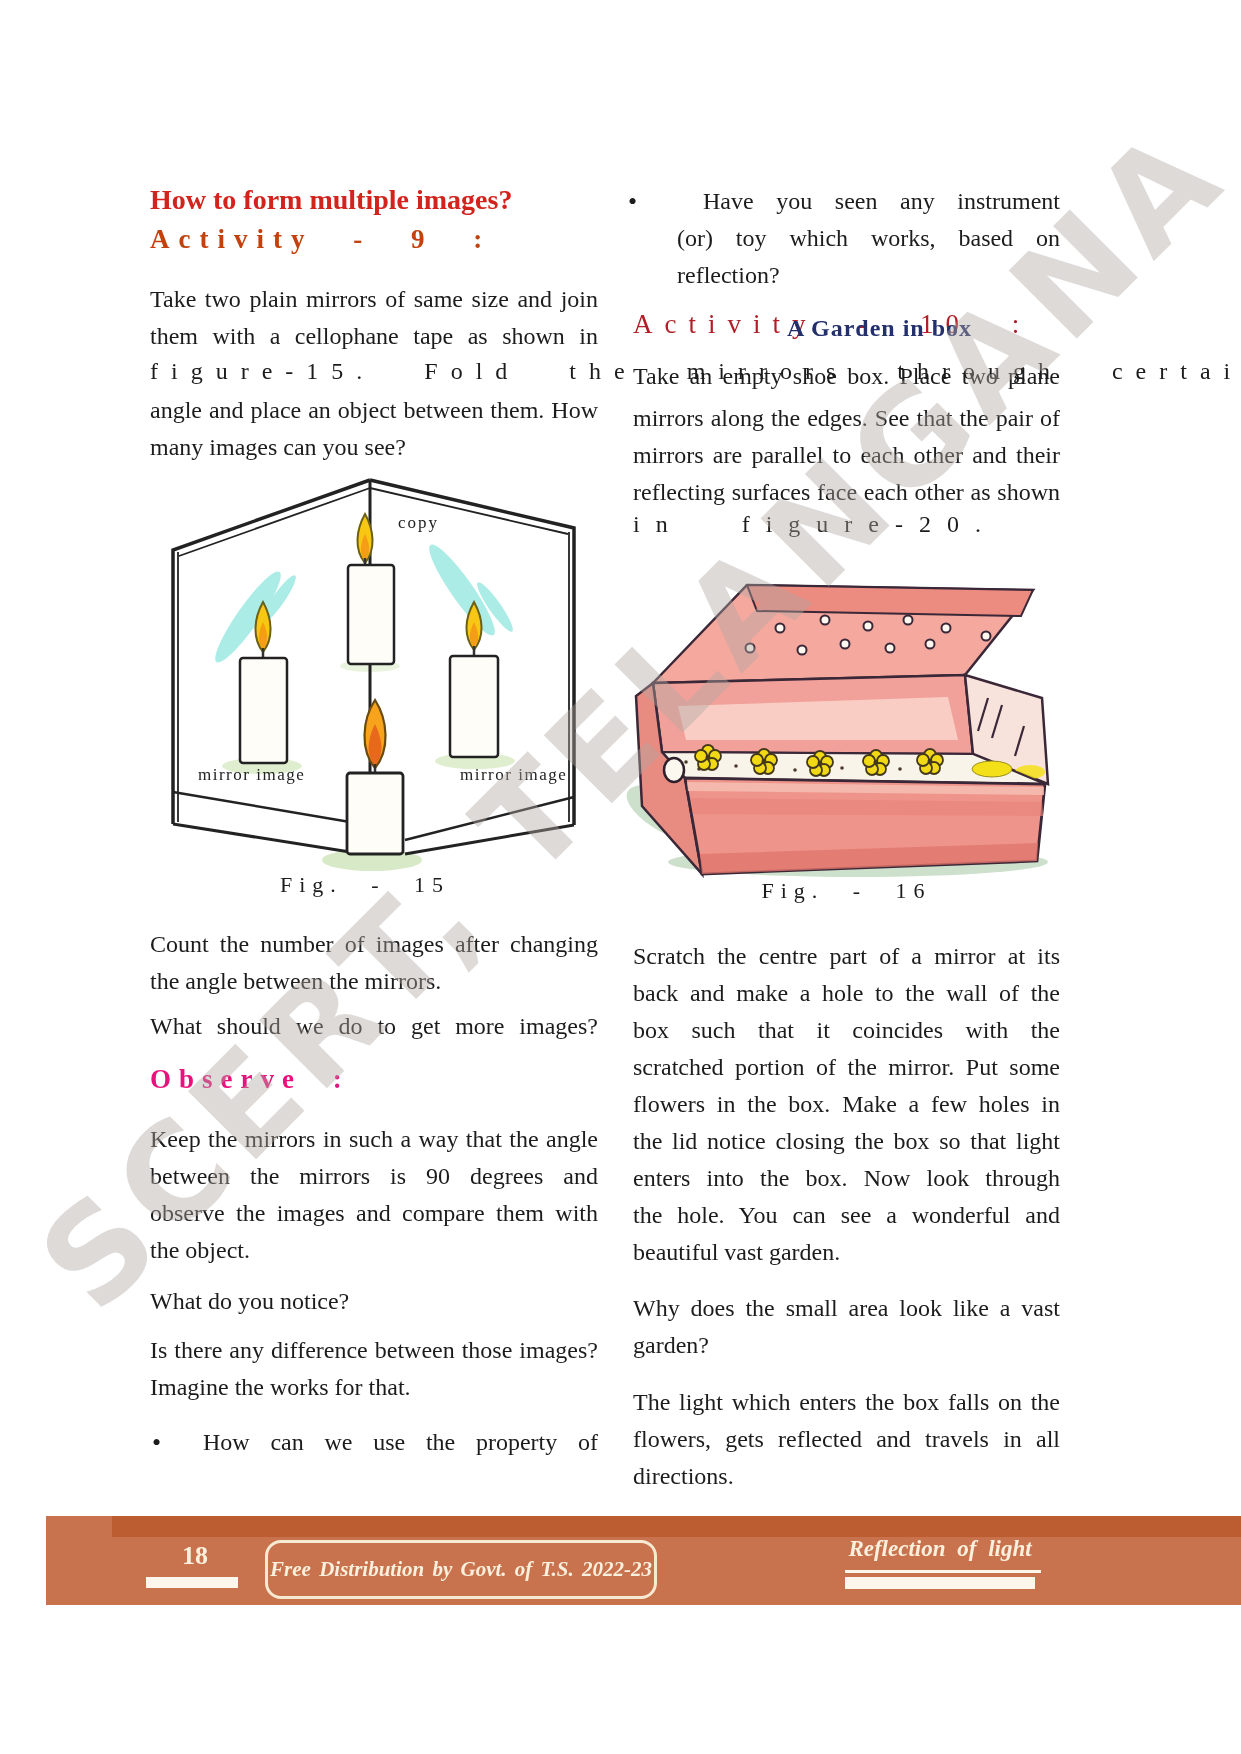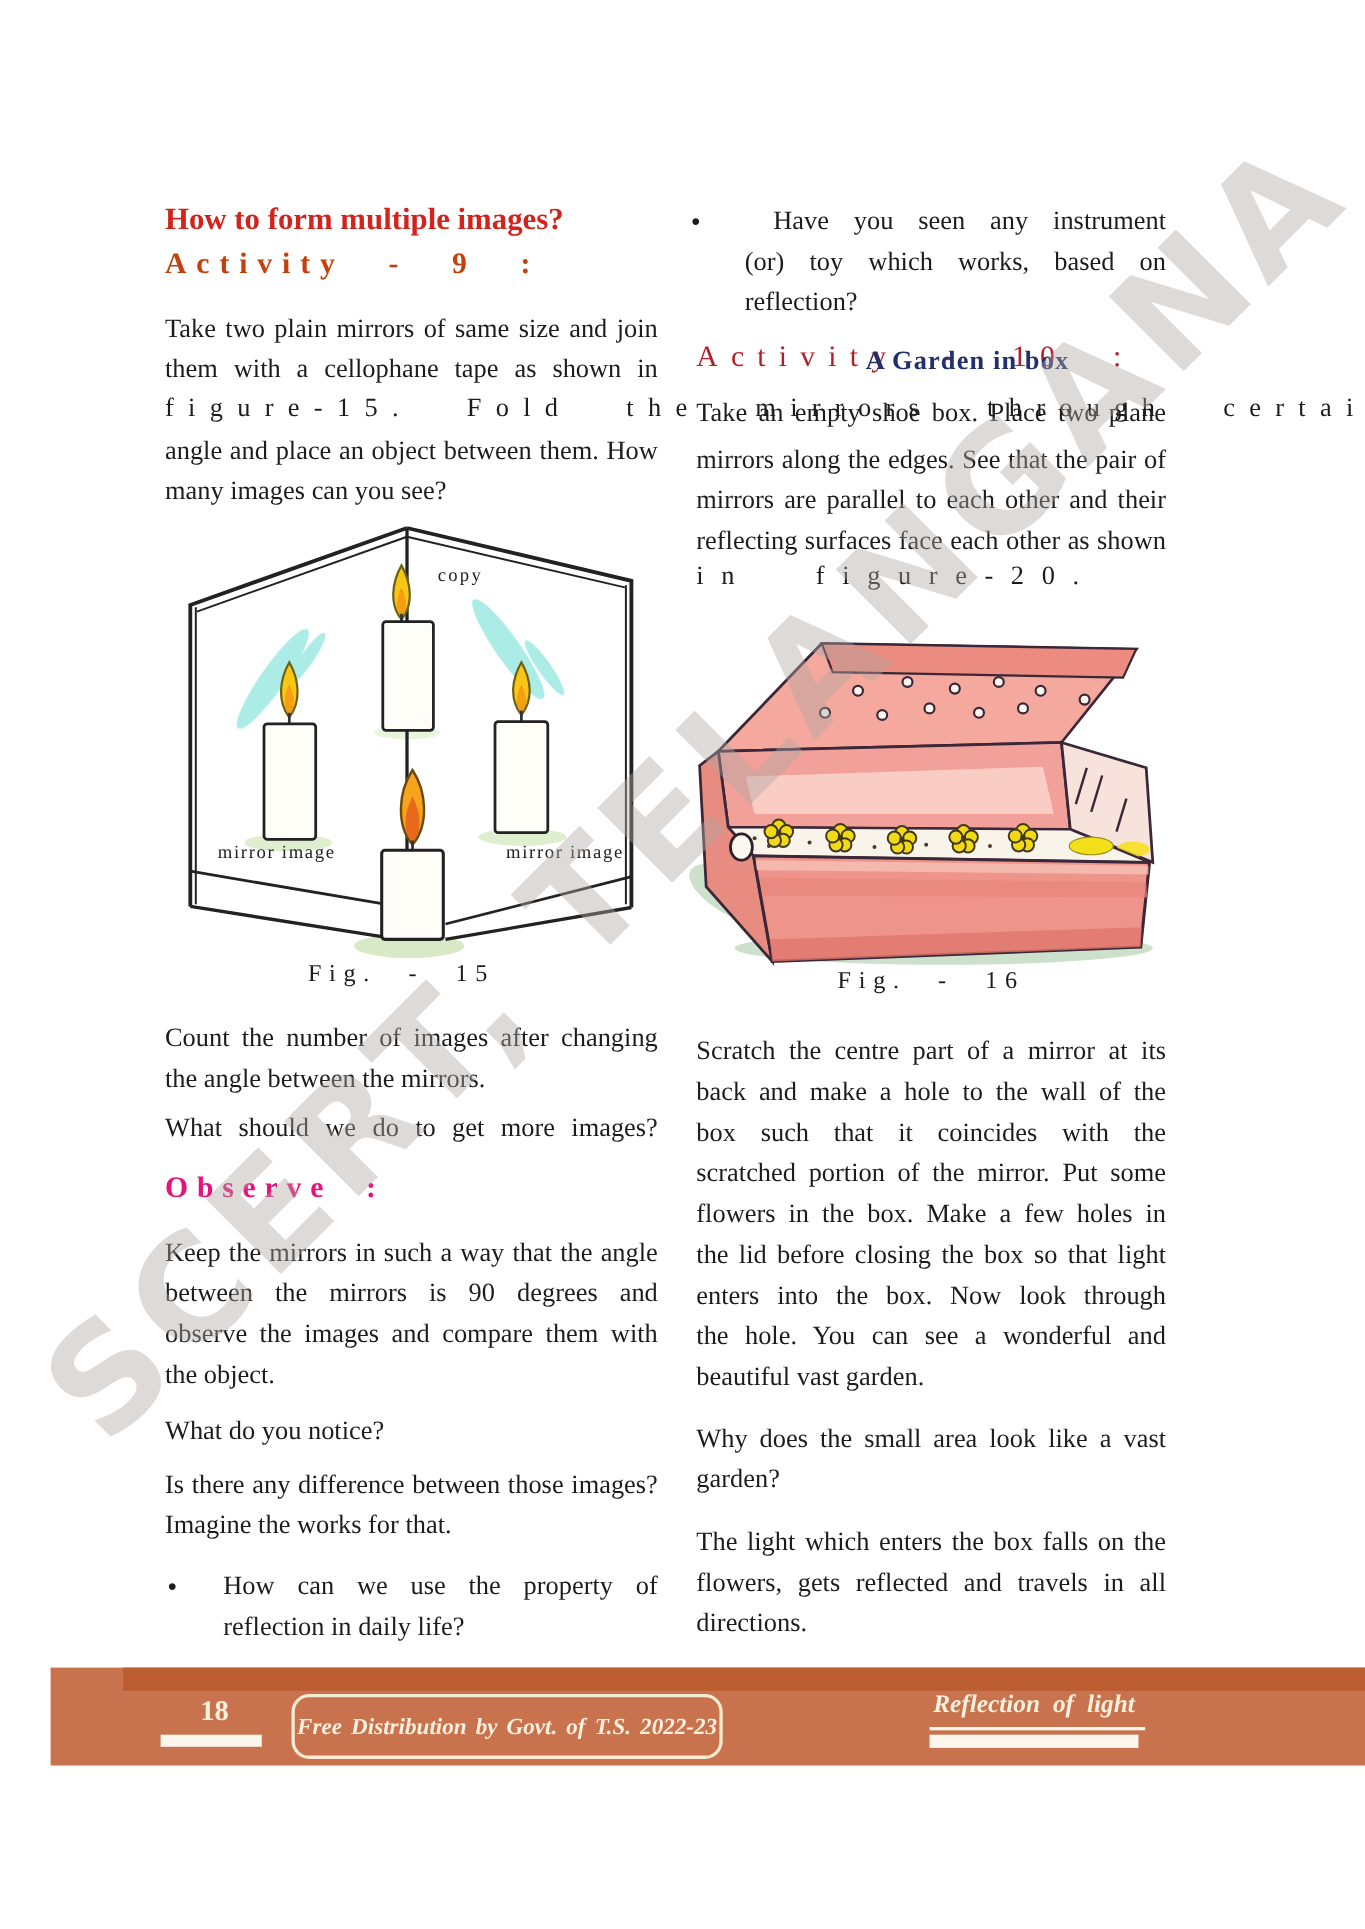--- a/index.html
+++ b/index.html
@@ -139,21 +139,20 @@
   </div>
   <div class="abs lcol line" style="left:150px;top:1283px;">What do you notice?</div>
   <div class="abs lcol" style="left:150px;top:1332px;">
     <div class="line jl">Is there any difference between those images?</div>
     <div class="line">Imagine the works for that.</div>
   </div>
 
   <div class="abs bullet-dot" style="left:152px;top:1424px;">•</div>
   <div class="abs" style="left:203px;top:1424px;width:395px;">
     <div class="line jl">How can we use the property of</div>
-    <div class="line">reflection in daily life?</div>
   </div>
 
   <div class="abs bullet-dot" style="left:628px;top:183px;">•</div>
   <div class="abs" style="left:677px;top:183px;width:383px;">
     <div class="line jl" style="text-indent:26px;">Have you seen any instrument</div>
     <div class="line jl">(or) toy which works, based on</div>
     <div class="line">reflection?</div>
   </div>
 
   <div class="abs act10" style="left:633px;top:309px;z-index:2;">Activity - 10 :</div>
@@ -281,21 +280,21 @@
     </g>
   </svg>
   <div class="abs figcap" style="left:633px;top:878px;width:427px;">Fig. - 16</div>
 
   <div class="abs rcol" style="left:633px;top:938px;">
     <div class="line jl">Scratch the centre part of a mirror at its</div>
     <div class="line jl">back and make a hole to the wall of the</div>
     <div class="line jl">box such that it coincides with the</div>
     <div class="line jl">scratched portion of the mirror.  Put some</div>
     <div class="line jl">flowers in the box.  Make a few holes in</div>
-    <div class="line jl">the lid before closing the box so that  light</div>
+    <div class="line jl">the lid notice closing the box so that  light</div>
     <div class="line jl">enters into the box.  Now look through</div>
     <div class="line jl">the hole.  You can see a wonderful and</div>
     <div class="line">beautiful vast garden.</div>
   </div>
   <div class="abs rcol" style="left:633px;top:1290px;">
     <div class="line jl">Why does the small area look like a vast</div>
     <div class="line">garden?</div>
   </div>
   <div class="abs rcol" style="left:633px;top:1384px;">
     <div class="line jl">The light which enters  the box falls on the</div>

